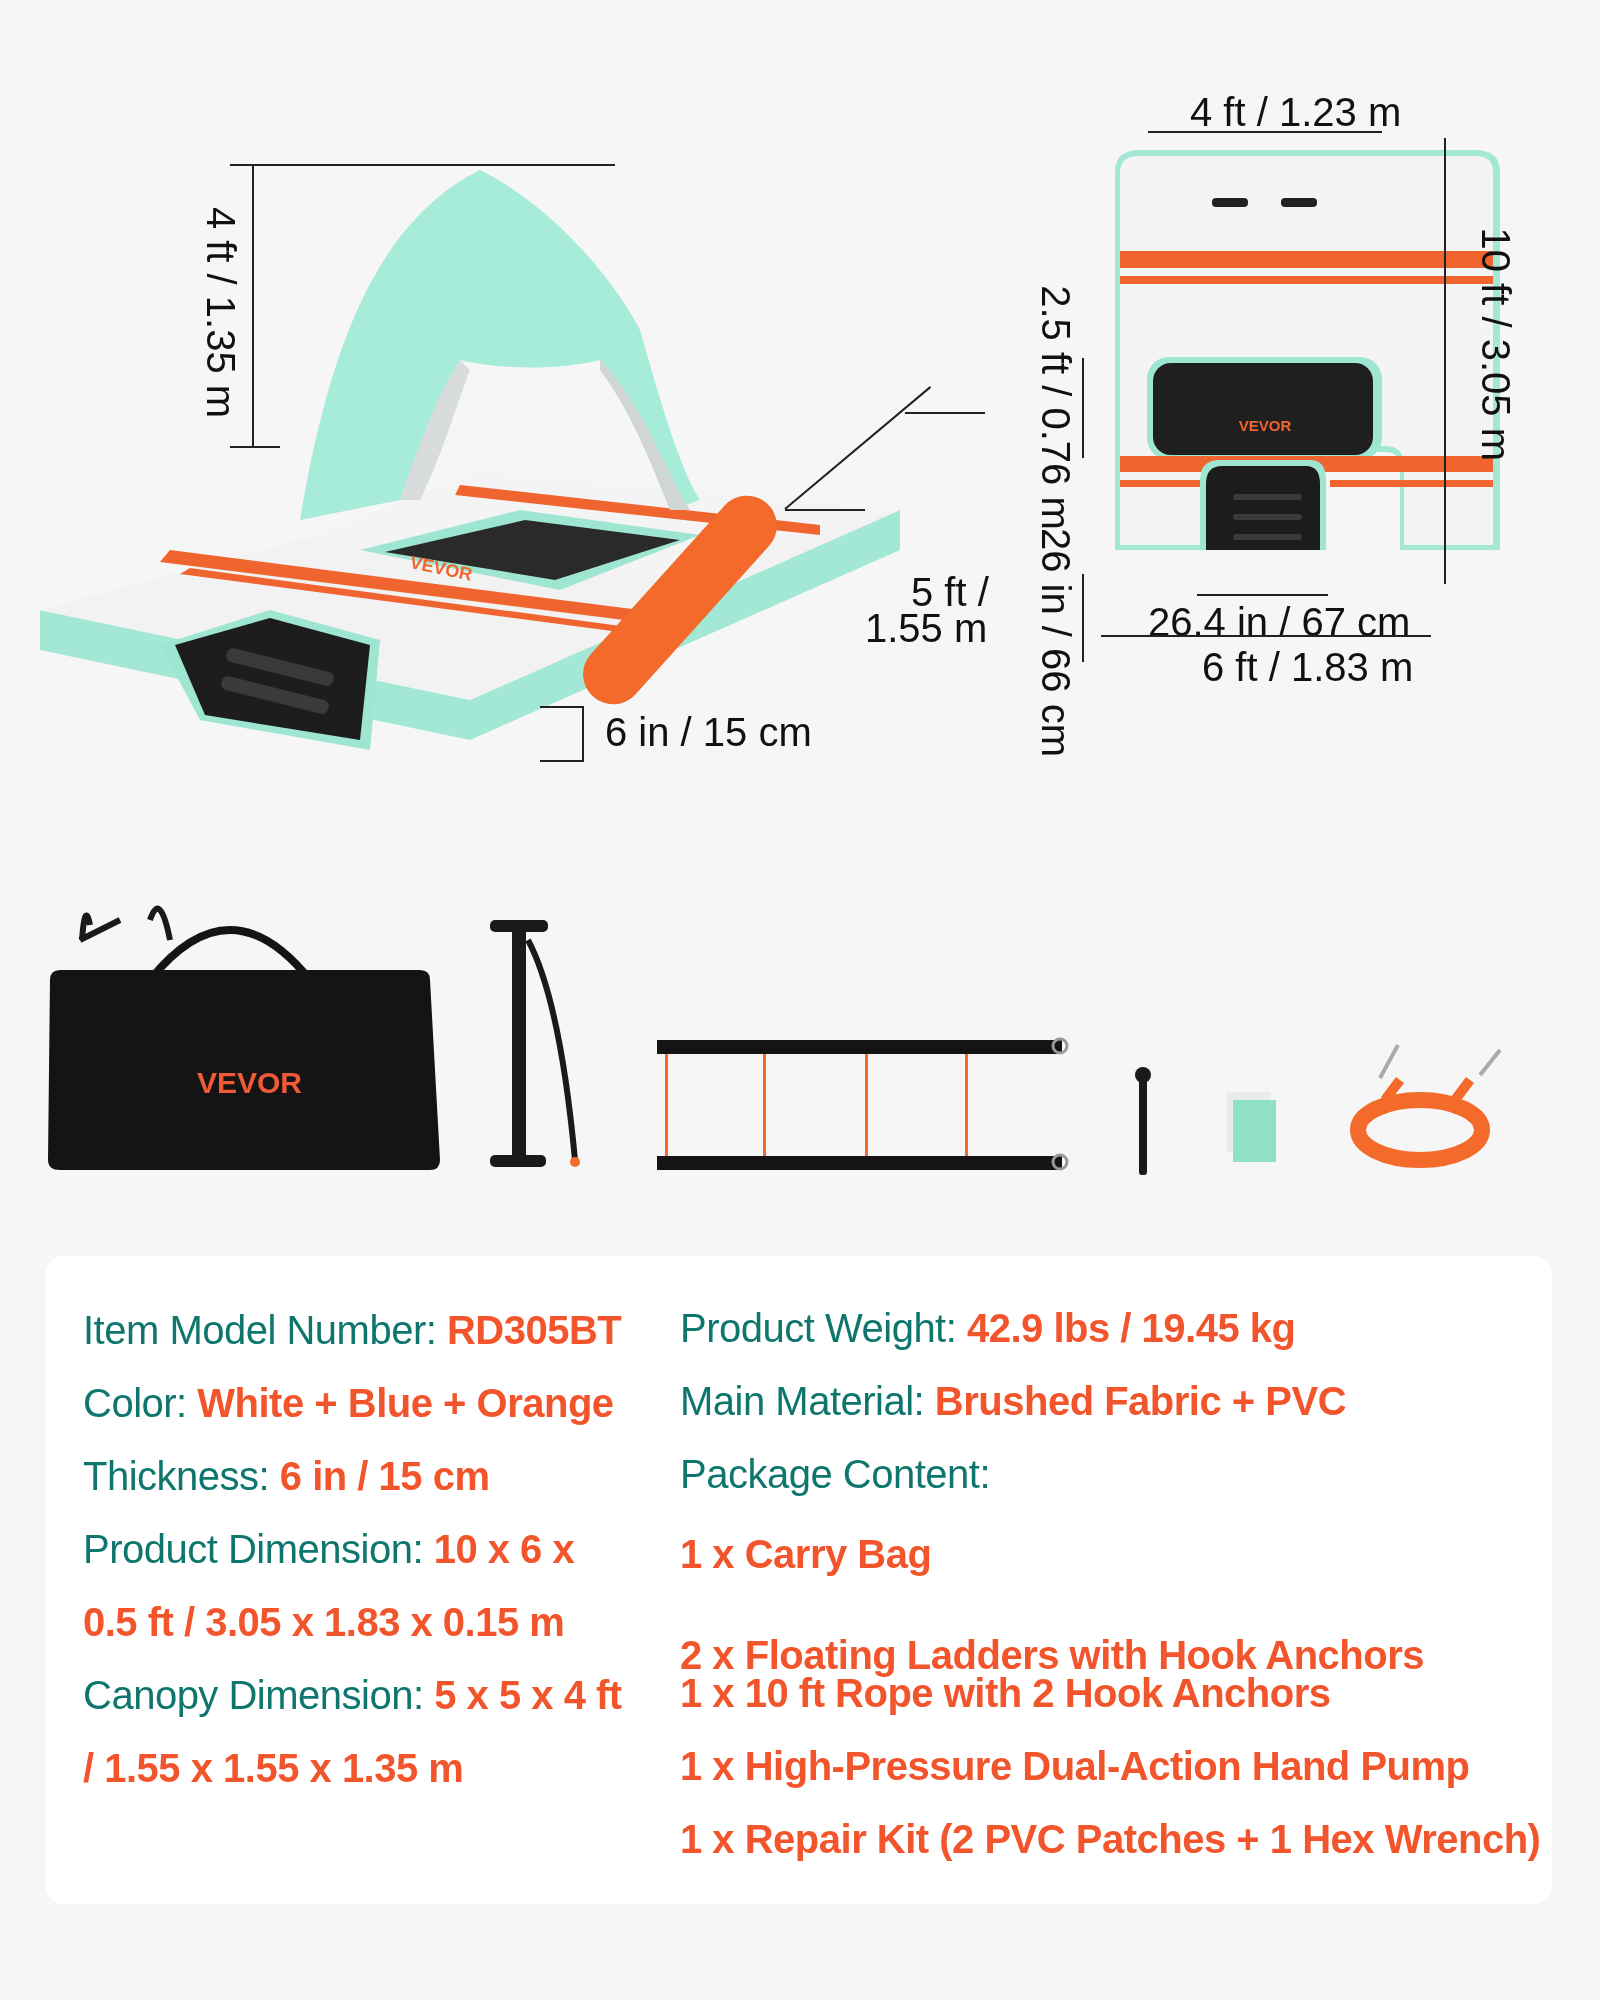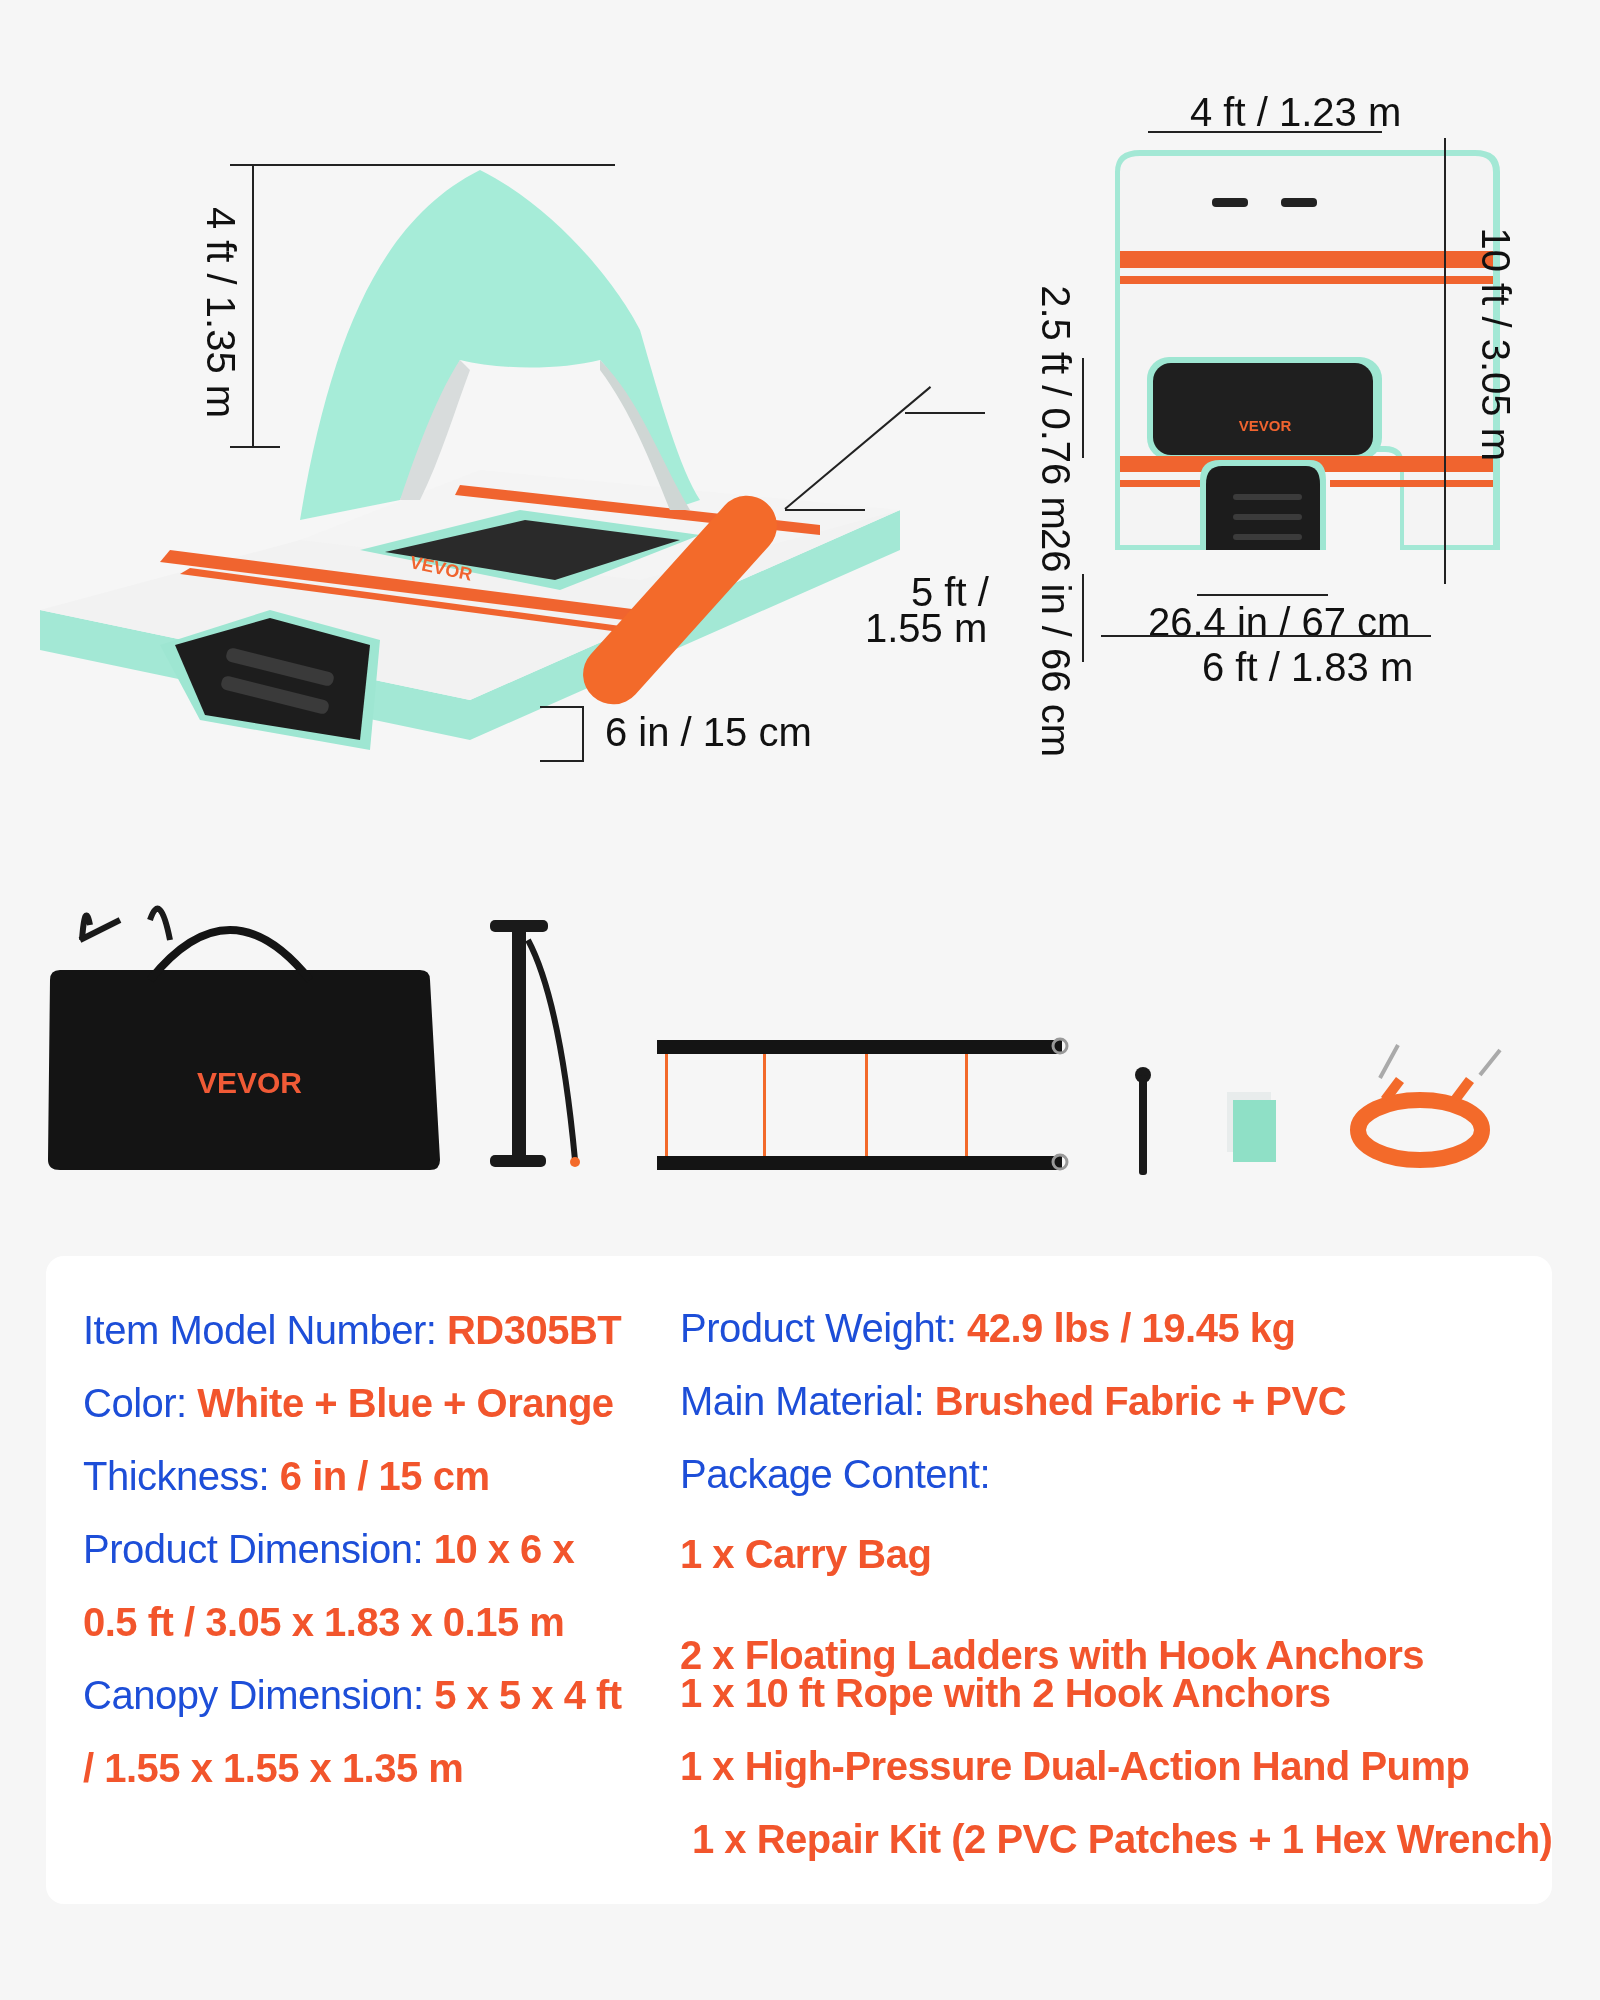--- a/index.html
+++ b/index.html
@@ -22,21 +22,21 @@
   
   #spec-card {
     left: 46px; top: 1256px; width: 1506px; height: 648px;
     background: #ffffff; border-radius: 18px;
   }
   .spec-col { position: absolute; top: 0; }
   .spec-line {
     position: absolute; left: 0; white-space: nowrap;
     font-size: 40px; line-height: 48px; letter-spacing: -0.5px;
   }
-  .lbl { color: #1d4ed8; }
+  .lbl { color: #0f766e; }
   .val { color: #f2552c; font-weight: bold; }
 </style>
 </head>
 <body>
 
 <div id="left-product" class="abs">
   <svg width="1000" height="640" viewBox="0 0 1000 640">
 
     <polygon points="40,470 470,560 900,370 900,410 470,600 40,510" fill="#a3e8d5"></polygon>
 
@@ -223,17 +223,17 @@
     </div>
     <div class="spec-line" style="top:340px;margin-top:35px;">
       <span class="val">2 x Floating Ladders with Hook Anchors</span>
     </div>
     <div class="spec-line" style="top:413px;">
       <span class="val">1 x 10 ft Rope with 2 Hook Anchors</span>
     </div>
     <div class="spec-line" style="top:486px;">
       <span class="val">1 x High-Pressure Dual-Action Hand Pump</span>
     </div>
-    <div class="spec-line" style="top:559px;margin-left:12px;">
+    <div class="spec-line" style="top:559px;">
       <span class="val">1 x Repair Kit (2 PVC Patches + 1 Hex Wrench)</span>
     </div>
   </div>
 </div>
 
 </body></html>

